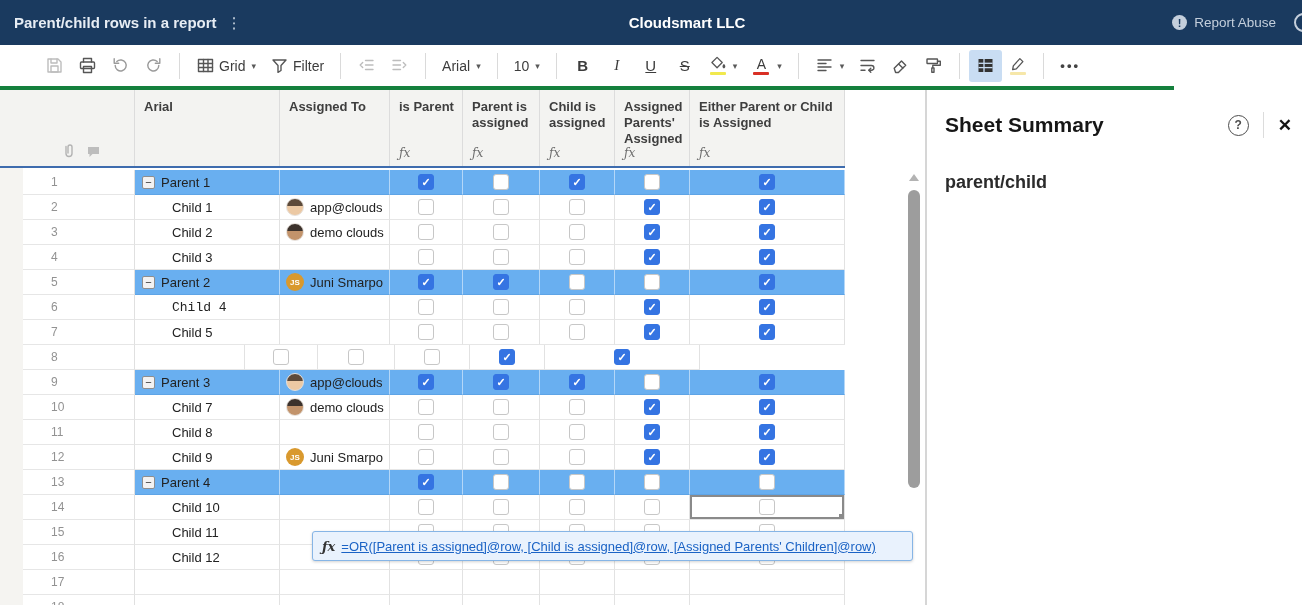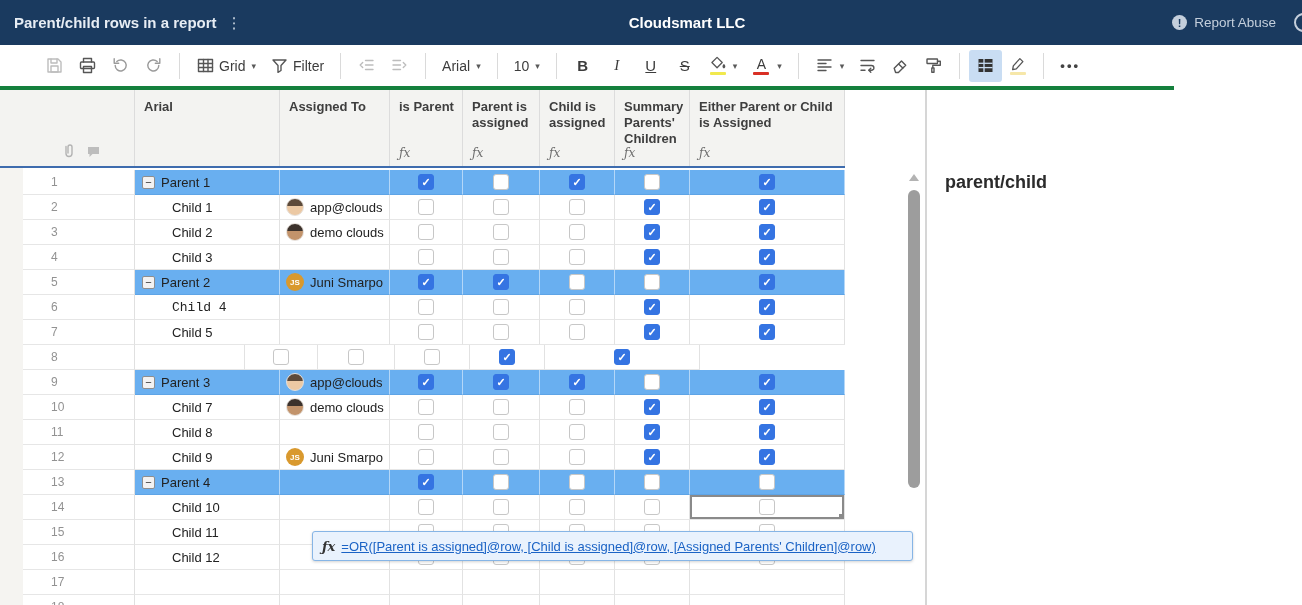--- a/index.html
+++ b/index.html
@@ -290,21 +290,21 @@
             </div>
             <div class="hcell" style="width: 77px;">
               <div class="hlabel">Parent is assigned</div>
               <div class="hfx">ƒx</div>
             </div>
             <div class="hcell" style="width: 75px;">
               <div class="hlabel">Child is assigned</div>
               <div class="hfx">ƒx</div>
             </div>
             <div class="hcell" style="width: 75px;">
-              <div class="hlabel">Summary Parents' Children</div>
+              <div class="hlabel">Assigned Parents' Assigned</div>
               <div class="hfx">ƒx</div>
             </div>
             <div class="hcell" style="width: 155px;">
               <div class="hlabel">Either Parent or Child is Assigned</div>
               <div class="hfx">ƒx</div>
             </div>
           </div>
       </div>
 
       <div class="grid-body" id="grid-body">
@@ -726,16 +726,22 @@
 
       <div class="vscroll">
         <div class="up"></div>
         <div class="thumb"></div>
       </div>
     </div>
 
     <div class="panel-divider"></div>
 
     <aside class="summary">
+      <div class="sum-head">
+        <span class="sum-title">Sheet Summary</span>
+        <span class="help-circ">?</span>
+        <span class="sum-vsep"></span>
+        <span class="close-x">✕</span>
+      </div>
       <div class="sum-field-label">parent/child</div>
     </aside>
   </div>
 </div>
 
 </body></html>

